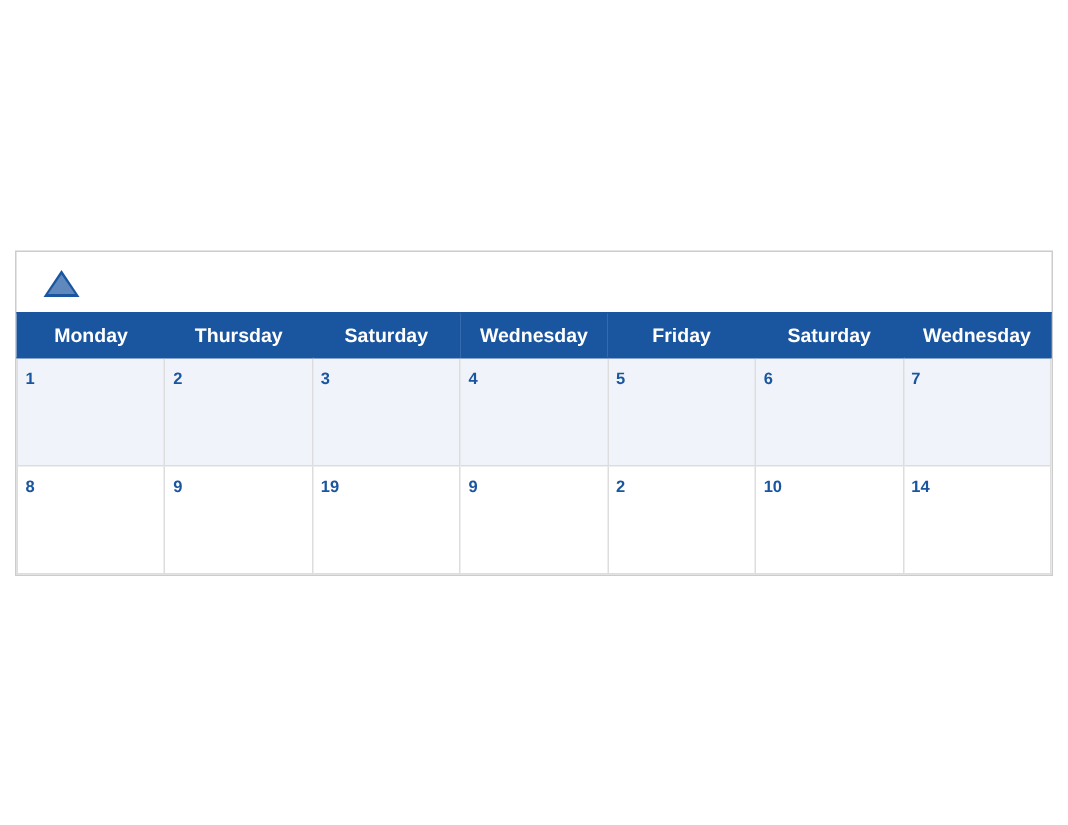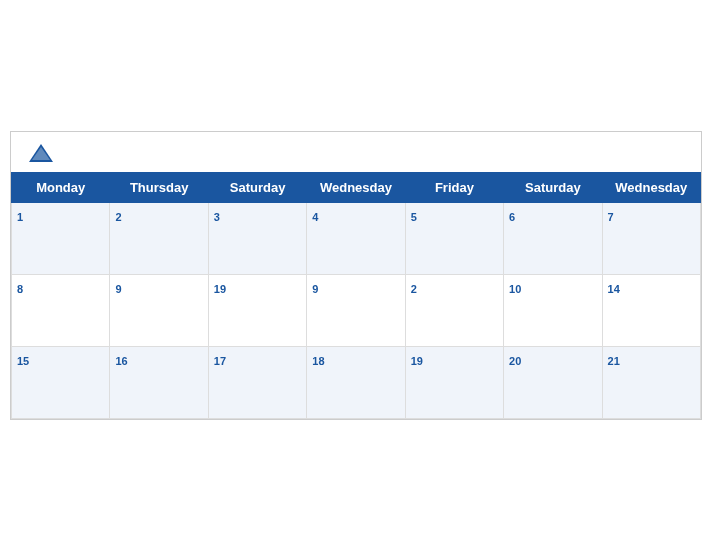--- a/index.html
+++ b/index.html
@@ -137,24 +137,15 @@
         </tr>
         <tr class="row-even">
           <td><span class="day-num">8</span></td>
           <td><span class="day-num">9</span></td>
           <td><span class="day-num">19</span></td>
           <td><span class="day-num">9</span></td>
           <td><span class="day-num">2</span></td>
           <td><span class="day-num">10</span></td>
           <td><span class="day-num">14</span></td>
         </tr>
-        <tr class="row-odd">
-          <td><span class="day-num">15</span></td>
-          <td><span class="day-num">16</span></td>
-          <td><span class="day-num">17</span></td>
-          <td><span class="day-num">18</span></td>
-          <td><span class="day-num">19</span></td>
-          <td><span class="day-num">20</span></td>
-          <td><span class="day-num">21</span></td>
-        </tr>
       </tbody>
   </table>
 </div>
 
 </body></html>

